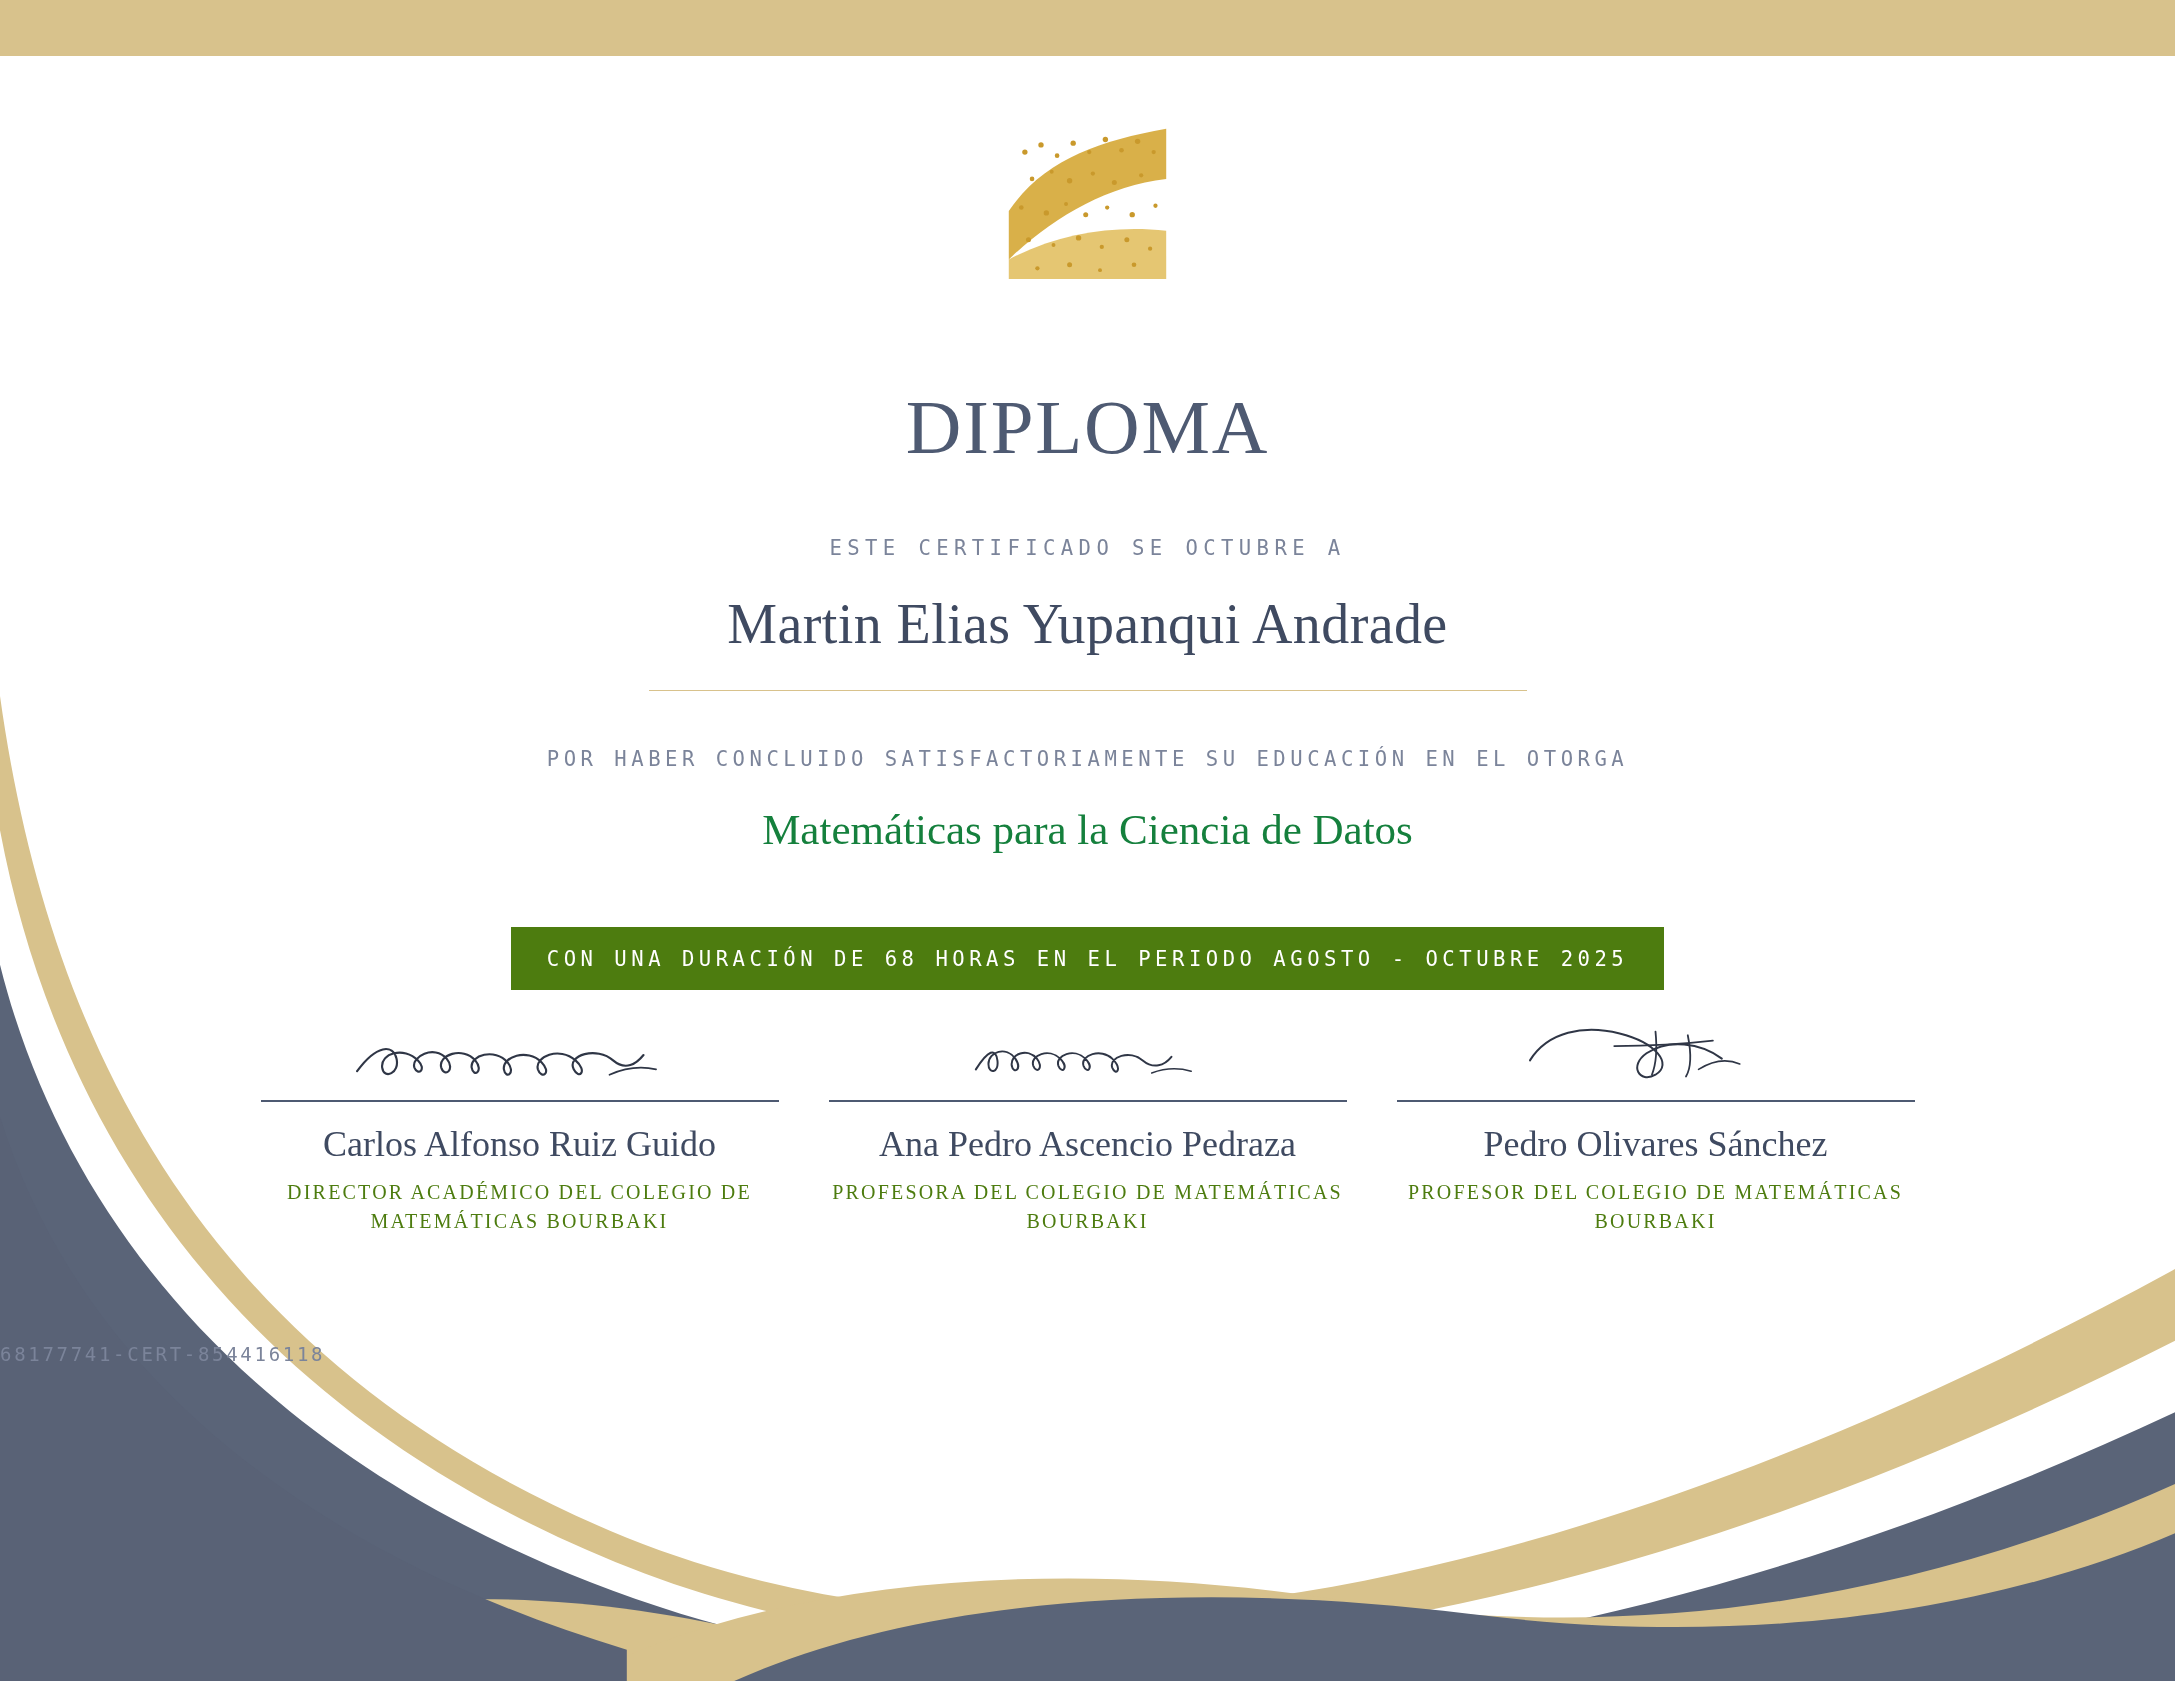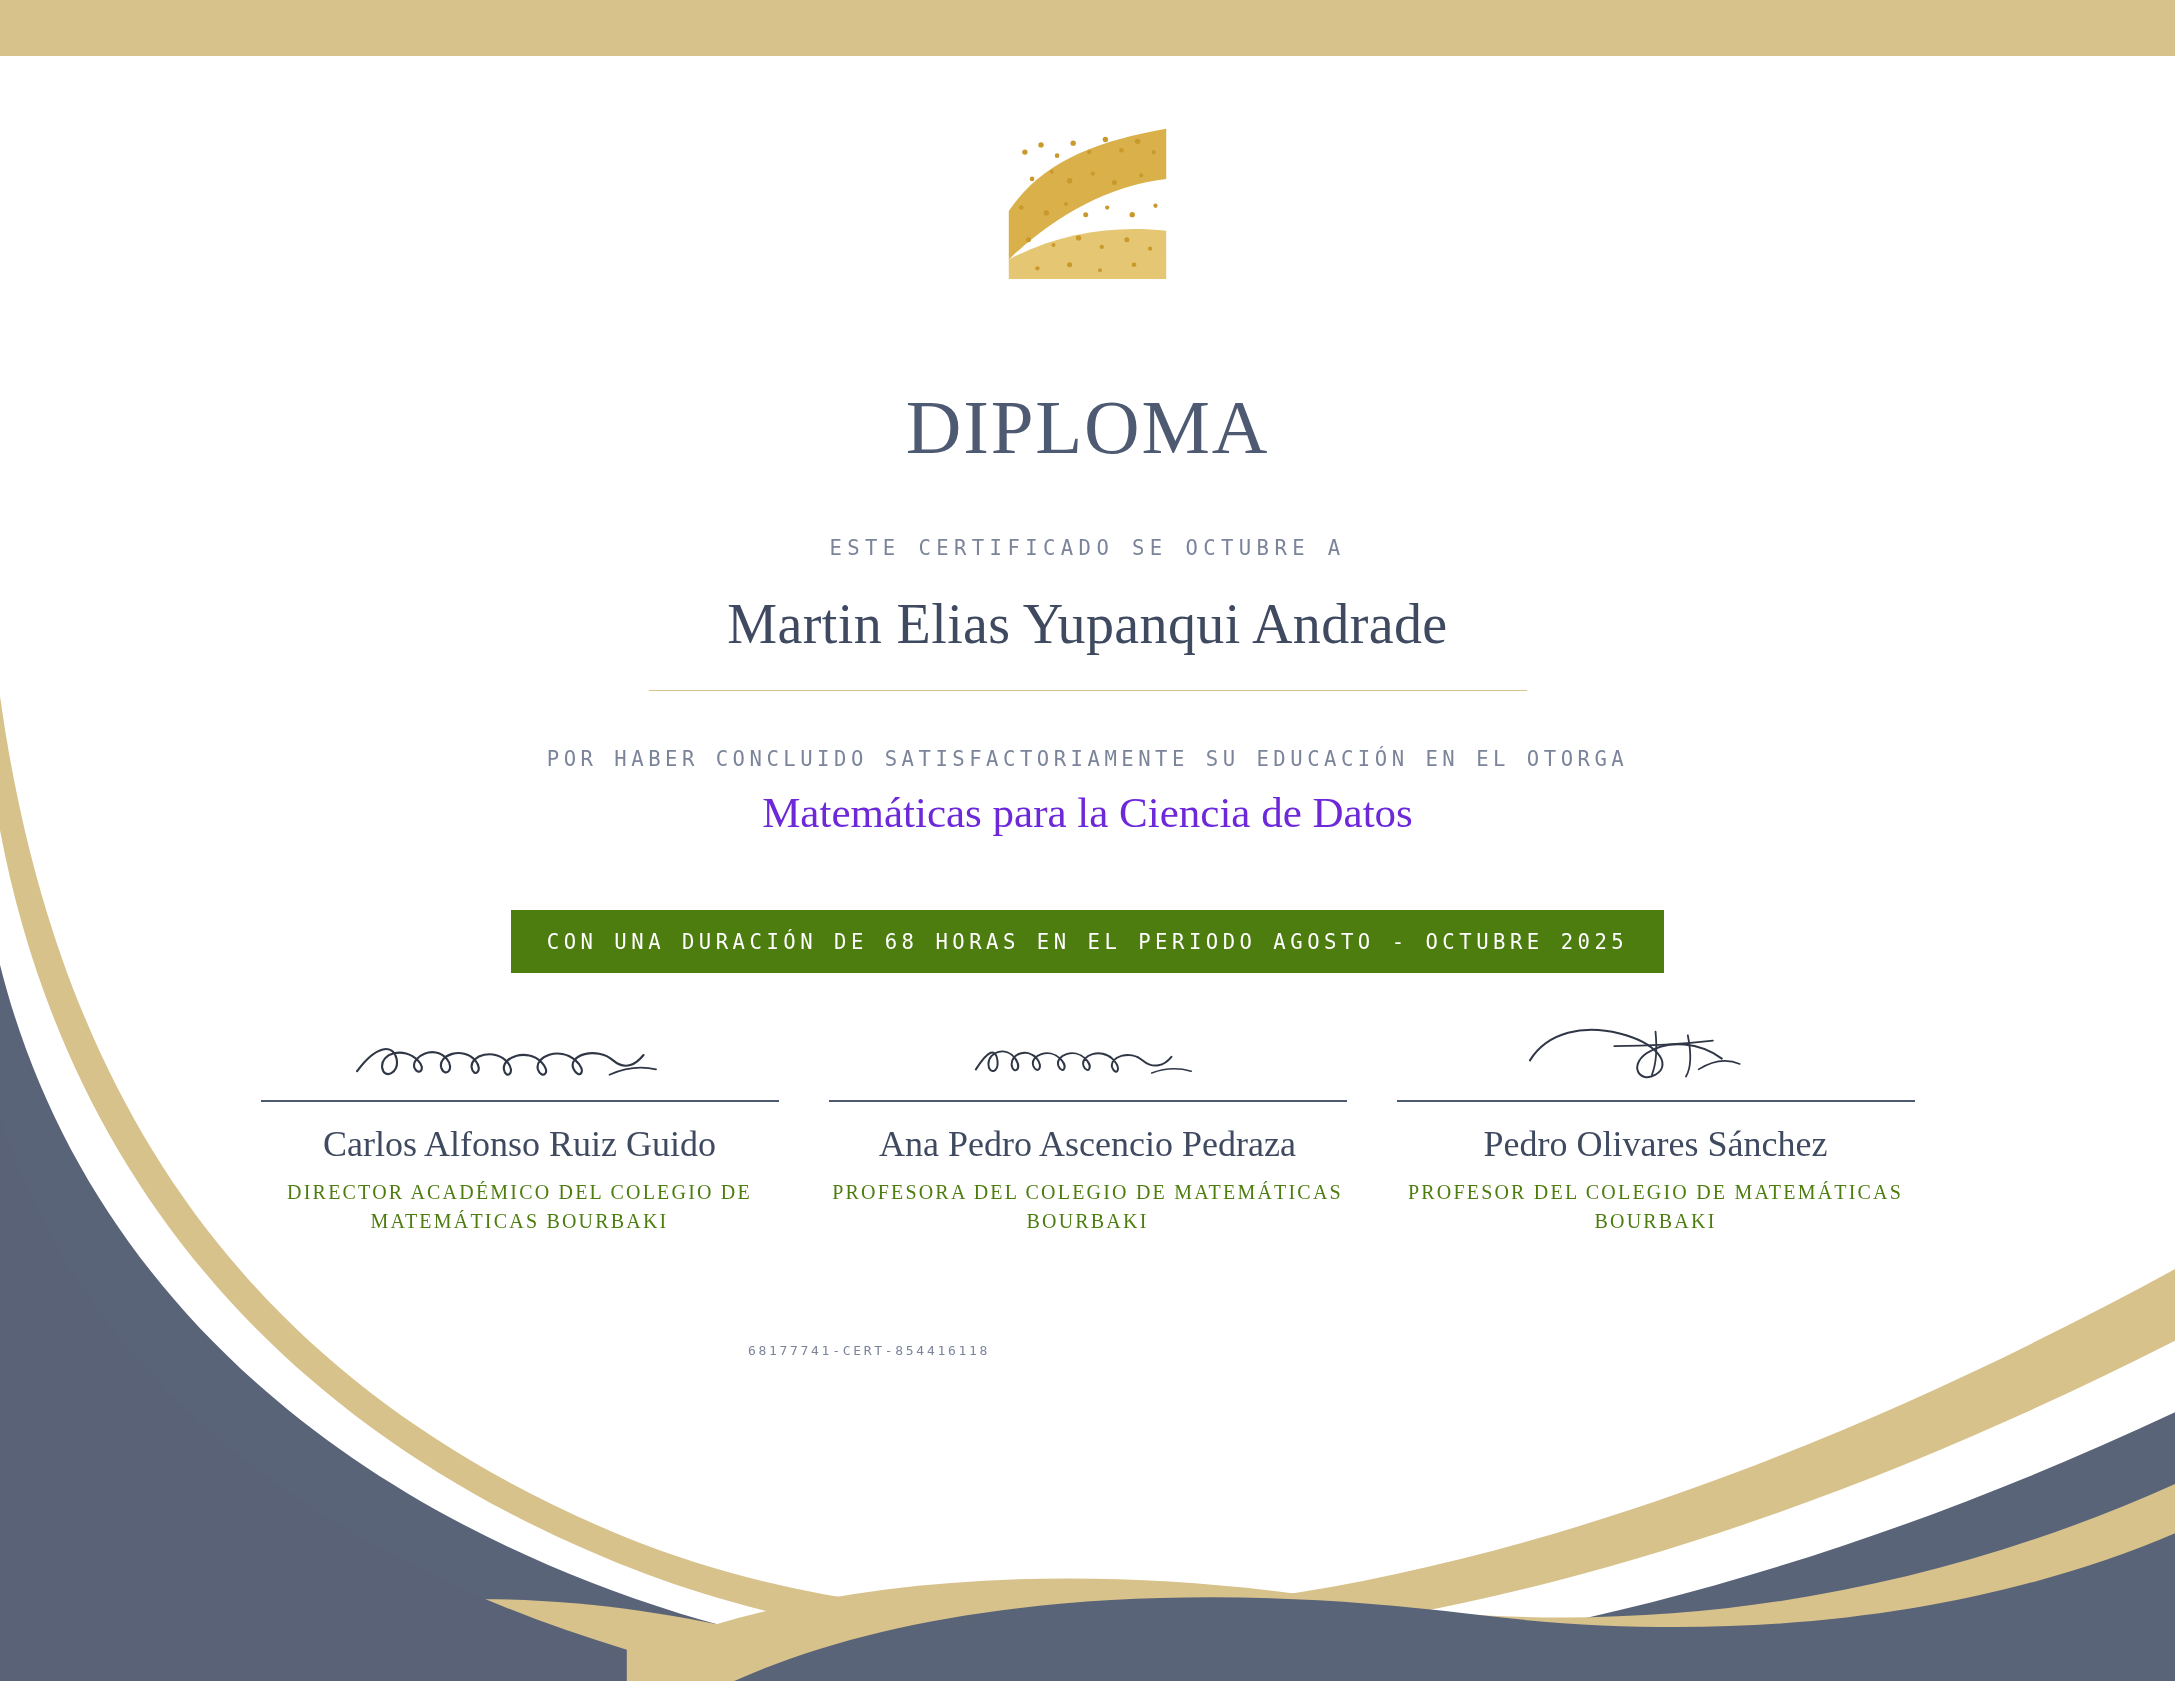--- a/index.html
+++ b/index.html
@@ -118,22 +118,22 @@
   .reason {
     font-family: "DejaVu Sans Mono", monospace;
     font-size: 20.6px;
     letter-spacing: 4.5px;
     color: #7b849a;
     margin-top: 56px;
   }
   .course {
     font-family: "Liberation Serif", serif;
     font-size: 43px;
-    color: #6d28d9;
-    margin-top: 17px;
+    color: #15803d;
+    margin-top: 34px;
   }
   .duration-bar {
     display: inline-block;
     margin-top: 73px;
     background: #4d7c0f;
     color: #ffffff;
     font-family: "DejaVu Sans Mono", monospace;
     font-size: 20.6px;
     letter-spacing: 4.5px;
     padding: 19.7px 36px 19px 36px;
@@ -179,23 +179,23 @@
     color: #4d7c0f;
     margin-top: 12.5px;
     line-height: 1.45;
   }
 
   .cert-code {
     position: absolute;
     top: 1343px;
     left: 0;
     width: 1738px;
-    text-align: center;
-    font-family: "DejaVu Sans Mono", monospace;
-    font-size: 13px;
+    text-align: left;
+    font-family: "DejaVu Sans Mono", monospace;
+    font-size: 19px;
     letter-spacing: 2.7px;
     color: #7b849a;
   }
 </style>
 </head>
 <body>
 
 <div class="certificate">
 
   <div class="top-band"></div>

